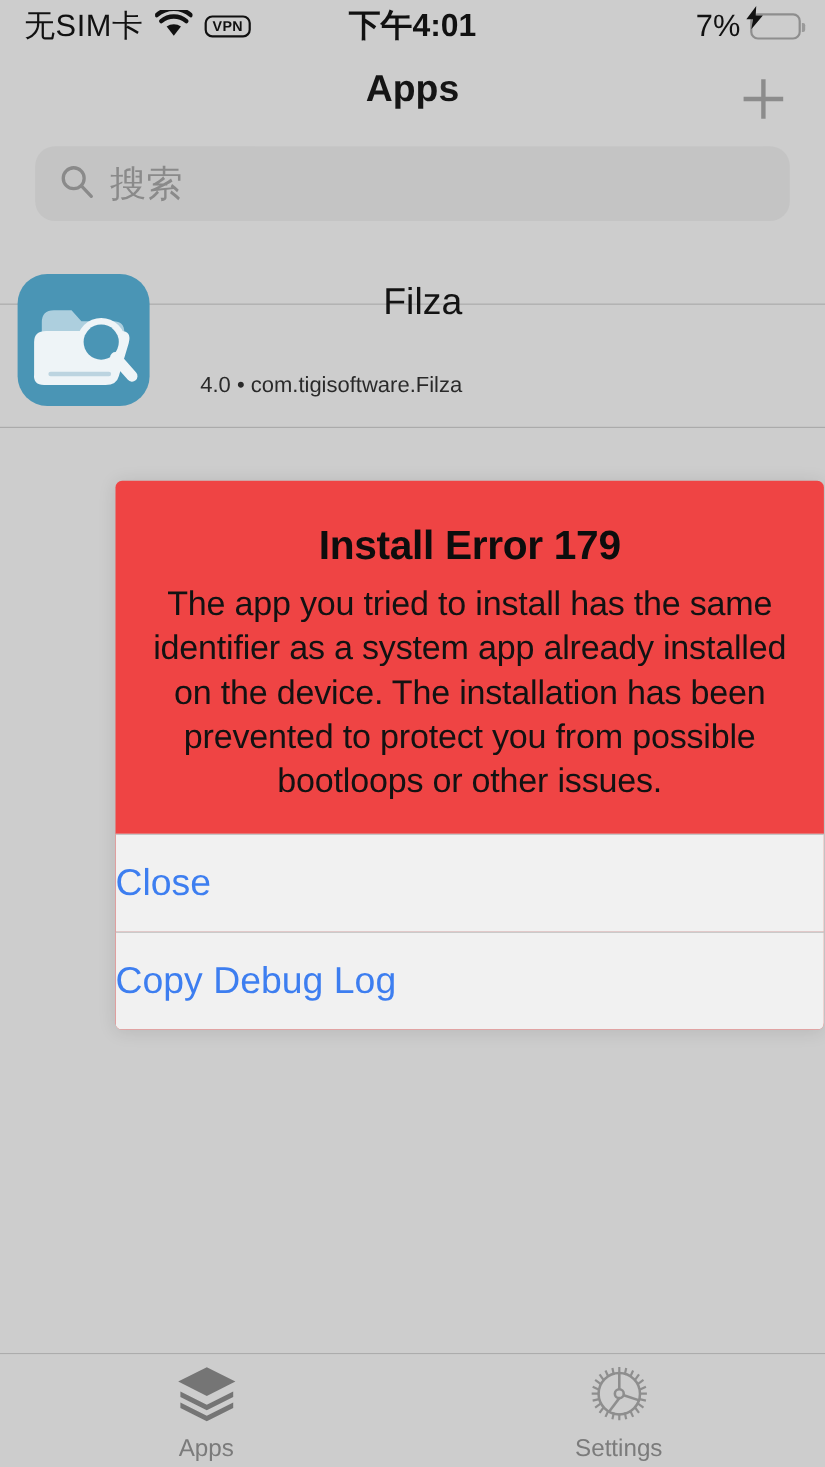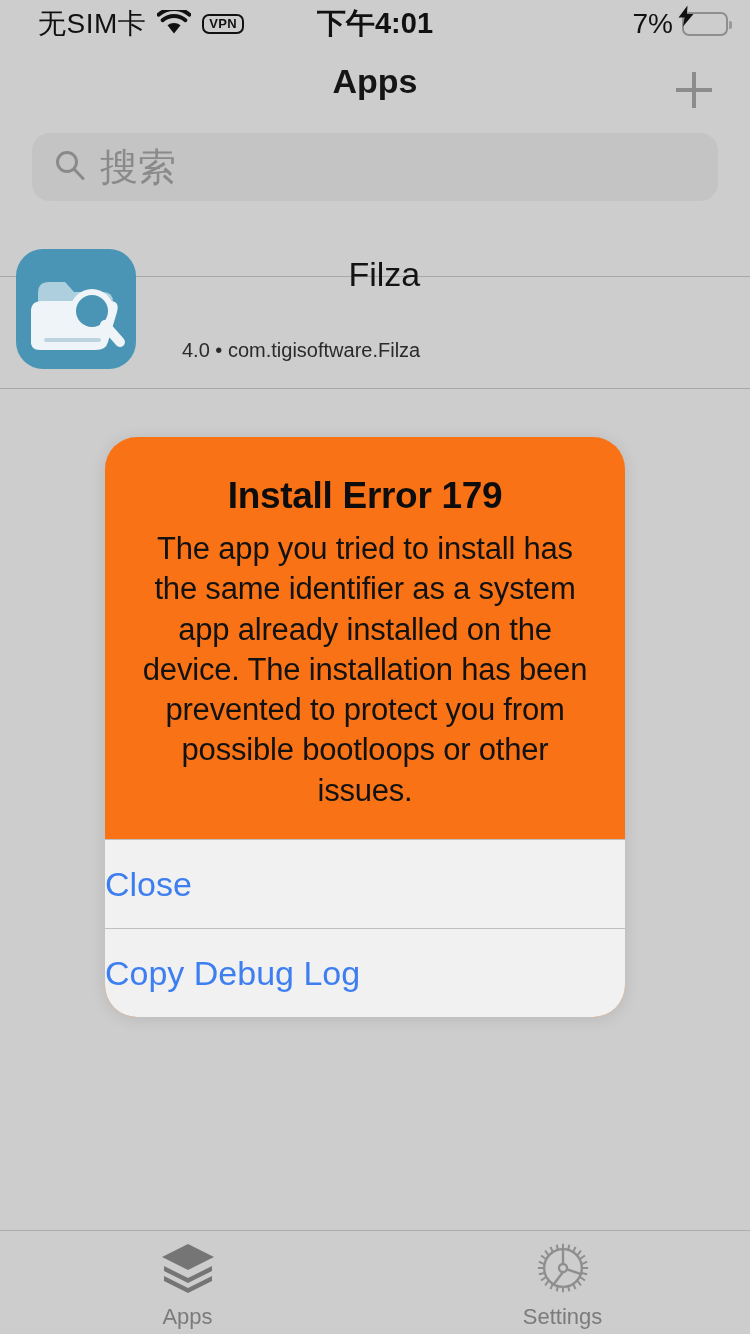--- a/index.html
+++ b/index.html
@@ -35,21 +35,20 @@
     display: flex;
     align-items: center;
     justify-content: space-between;
     padding: 0 22px;
     box-sizing: border-box;
   }
   .status-left {
     display: flex;
     align-items: center;
     gap: 11px;
-    margin-left: 16px;
   }
   .carrier {
     font-size: 28px;
     color: #111;
     letter-spacing: 0.5px;
     white-space: nowrap;
   }
   .wifi-icon { display: block; }
   .vpn-badge {
     border: 2.5px solid #111;
@@ -144,21 +143,21 @@
     height: 68px;
     background: #c4c4c4;
     border-radius: 18px;
     display: flex;
     align-items: center;
     padding: 0 22px;
     box-sizing: border-box;
     gap: 14px;
   }
   .search-placeholder {
-    font-size: 38px;
+    font-size: 33px;
     color: #8a8a8a;
   }
   #nav-separator {
     position: absolute;
     top: 228px;
     left: 0;
     width: 750px;
     height: 1px;
     background: #a8a8a8;
   }
@@ -235,23 +234,23 @@
   .tab-label {
     font-size: 22px;
     color: #7b7b7b;
   }
 
   
   #alert {
     position: absolute;
     left: 105px;
     top: 437px;
-    width: 520px;
-    background: #f97316;
-    border-radius: 32px;
+    width: 644px;
+    background: #ef4444;
+    border-radius: 6px;
     box-shadow: 0 2px 16px rgba(0,0,0,0.10);
     overflow: hidden;
     z-index: 10;
   }
   #alert-body {
     padding: 38px 30px 28px 30px;
     text-align: center;
   }
   #alert-title {
     font-size: 37px;

